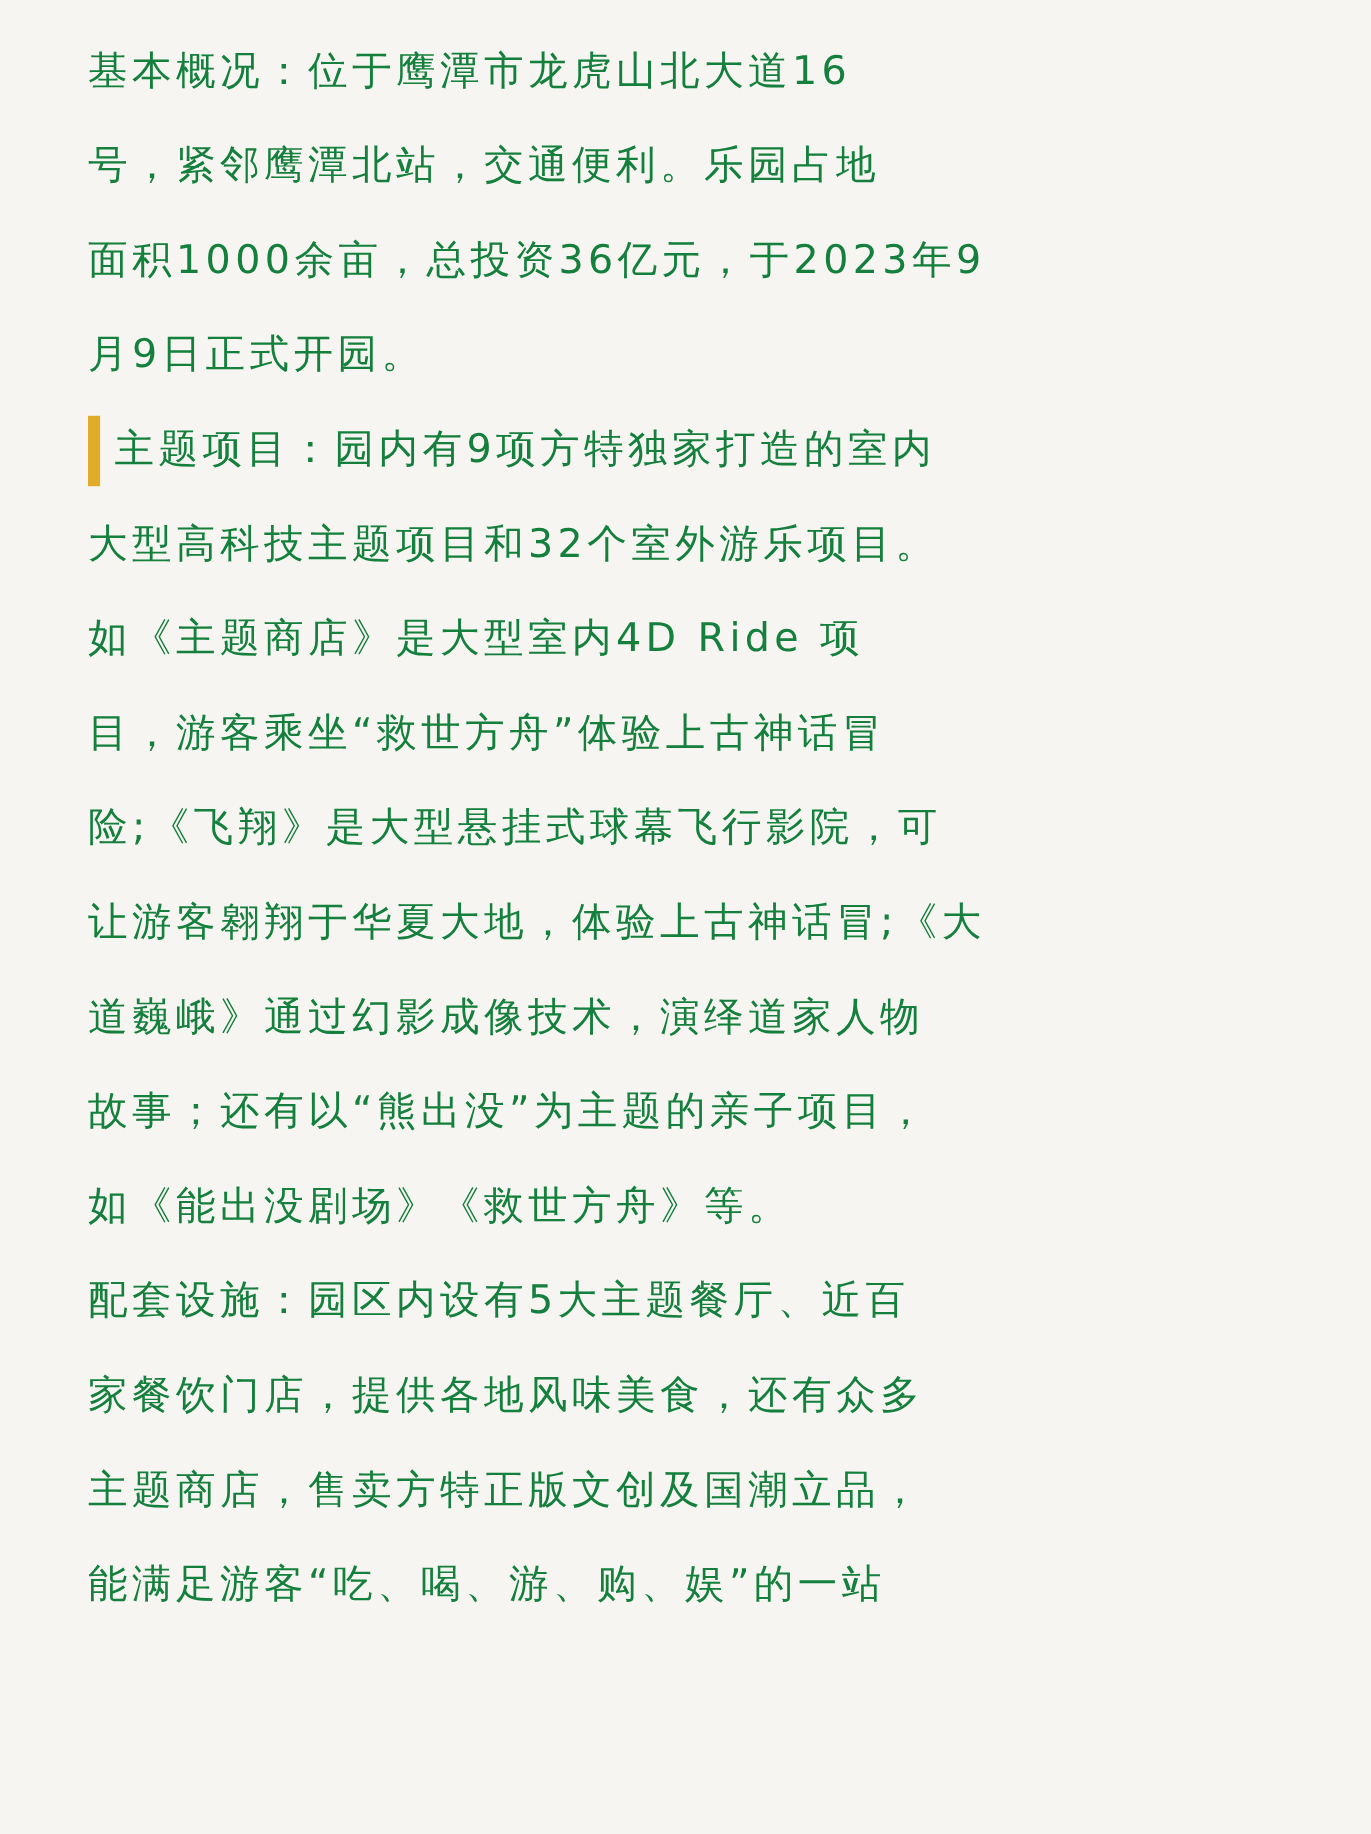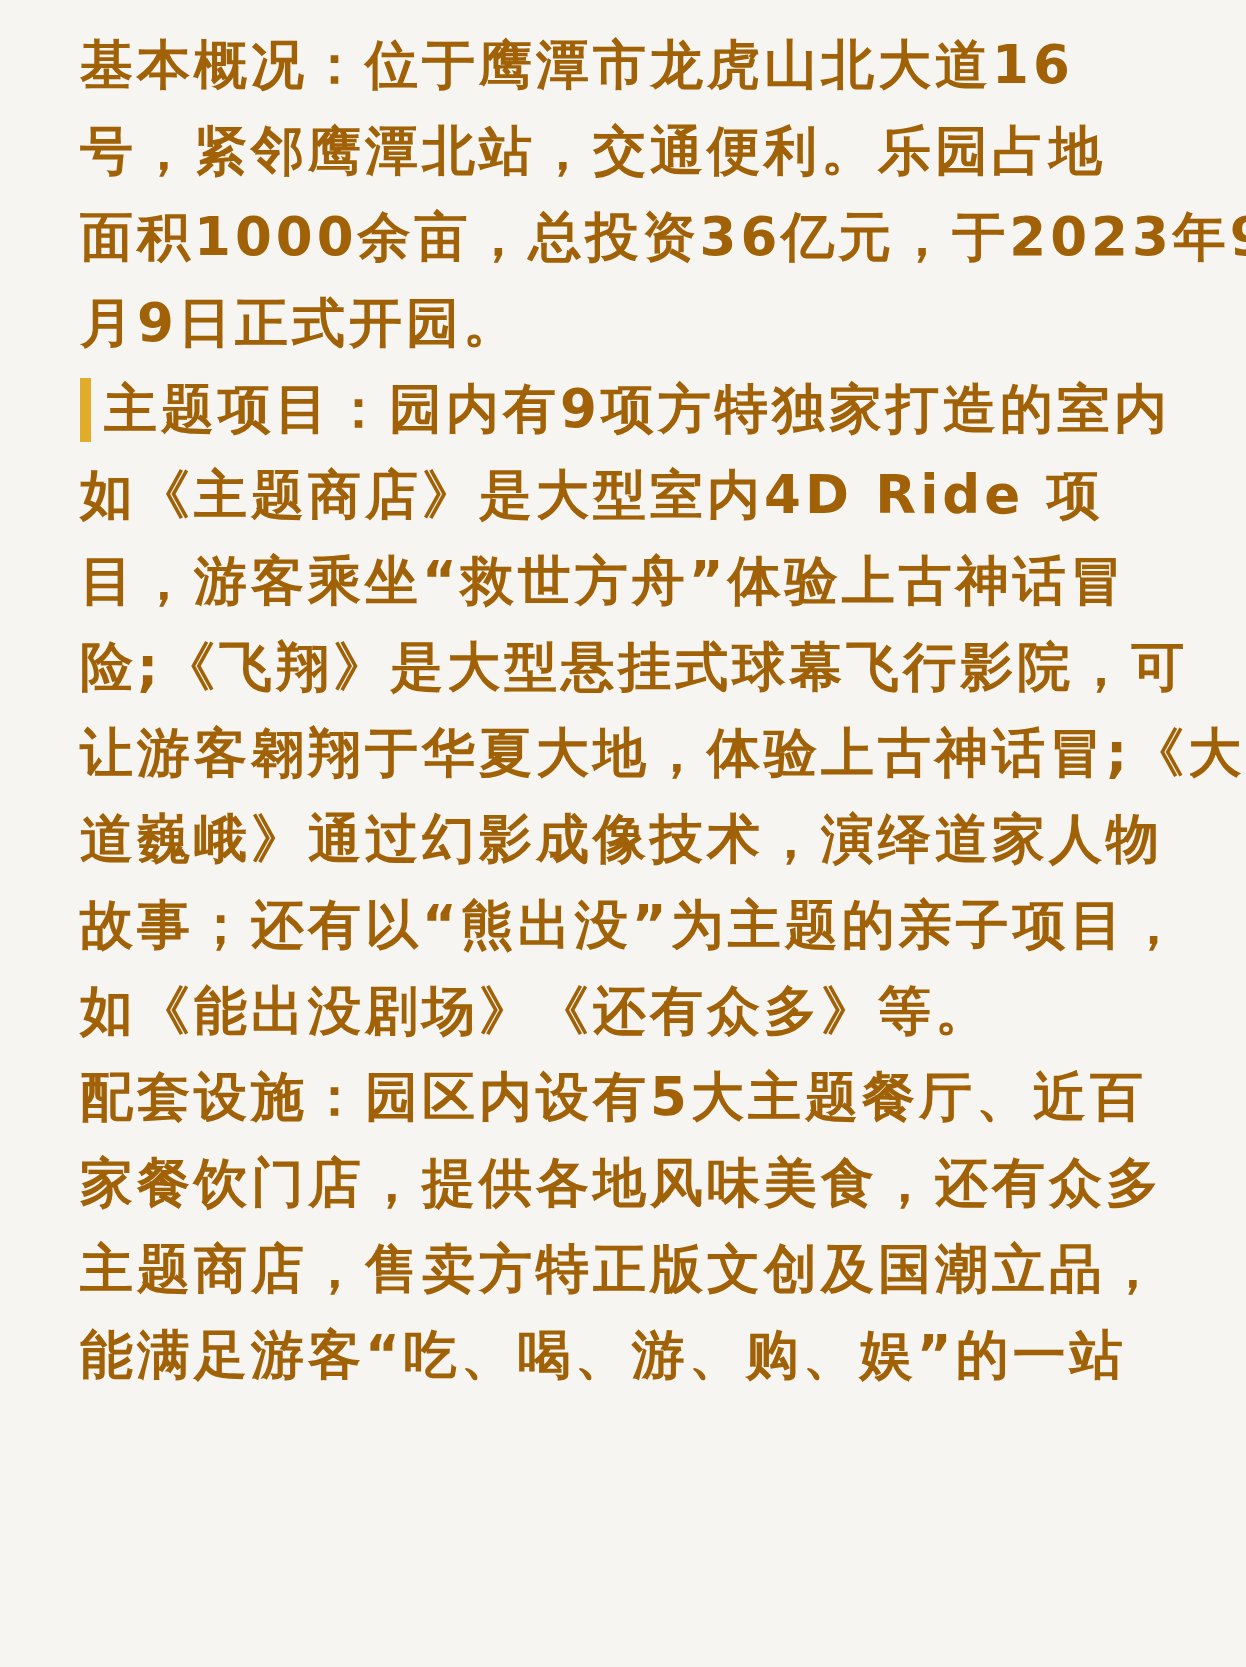--- a/index.html
+++ b/index.html
@@ -16,25 +16,25 @@
   .doc {
     box-sizing: border-box;
     width: 1246px;
     height: 1667px;
     padding: 22px 70px 20px 80px;
   }
   .text-line {
     position: relative;
     height: 86px;
     line-height: 86px;
-    font-size: 53px;
+    font-size: 36px;
     letter-spacing: 4px;
-    color: #a16207;
+    color: #15803d;
     white-space: nowrap;
-    font-weight: 700;
+    font-weight: 400;
   }
   .text-line.has-cursor {
     padding-left: 24px;
   }
   .cursor-bar {
     position: absolute;
     left: 0;
     top: 12px;
     width: 11px;
     height: 64px;
@@ -46,24 +46,25 @@
 <body>
 
 <div class="doc">
   <div class="text-line">基本概况：位于鹰潭市龙虎山北大道16</div>
   <div class="text-line">号，紧邻鹰潭北站，交通便利。乐园占地</div>
   <div class="text-line">面积1000余亩，总投资36亿元，于2023年9</div>
   <div class="text-line">月9日正式开园。</div>
   <div class="text-line has-cursor">
     <span class="cursor-bar"></span><span>主题项目：园内有9项方特独家打造的室内</span>
   </div>
+  <div class="text-line">大型高科技主题项目和32个室外游乐项目。</div>
   <div class="text-line">如《主题商店》是大型室内4D Ride 项</div>
   <div class="text-line">目，游客乘坐“救世方舟”体验上古神话冒</div>
   <div class="text-line">险;《飞翔》是大型悬挂式球幕飞行影院，可</div>
   <div class="text-line">让游客翱翔于华夏大地，体验上古神话冒;《大</div>
   <div class="text-line">道巍峨》通过幻影成像技术，演绎道家人物</div>
   <div class="text-line">故事；还有以“熊出没”为主题的亲子项目，</div>
-  <div class="text-line">如《能出没剧场》《还有众多》等。</div>
+  <div class="text-line">如《能出没剧场》《救世方舟》等。</div>
   <div class="text-line">配套设施：园区内设有5大主题餐厅、近百</div>
   <div class="text-line">家餐饮门店，提供各地风味美食，还有众多</div>
   <div class="text-line">主题商店，售卖方特正版文创及国潮立品，</div>
   <div class="text-line">能满足游客“吃、喝、游、购、娱”的一站</div>
 </div>
 
 </body></html>

